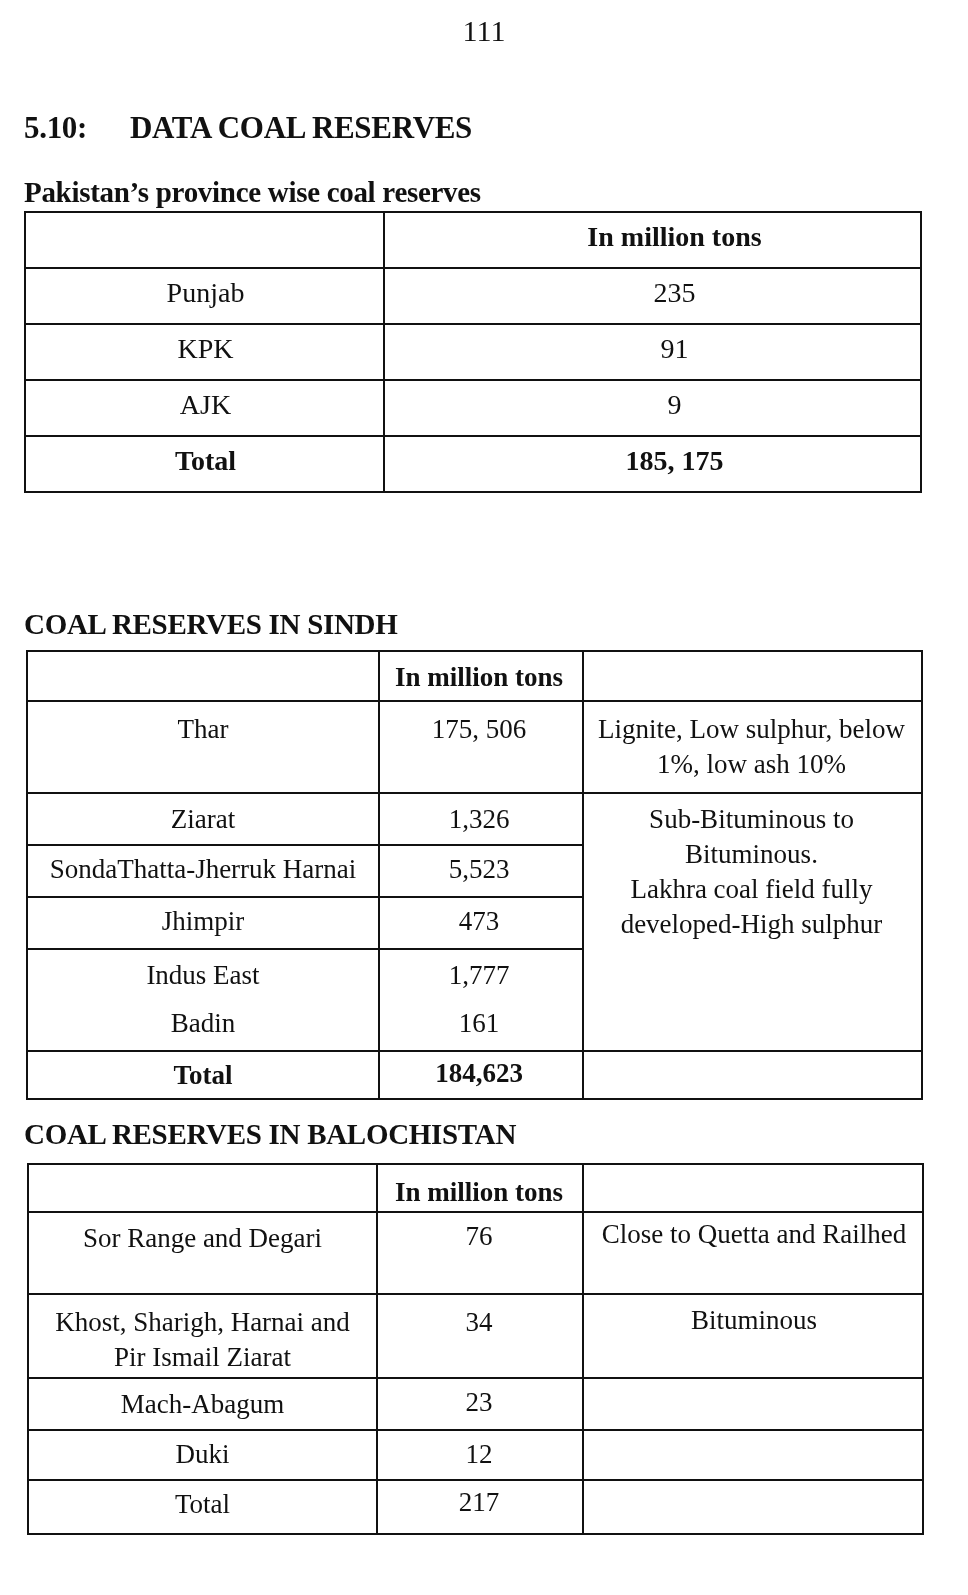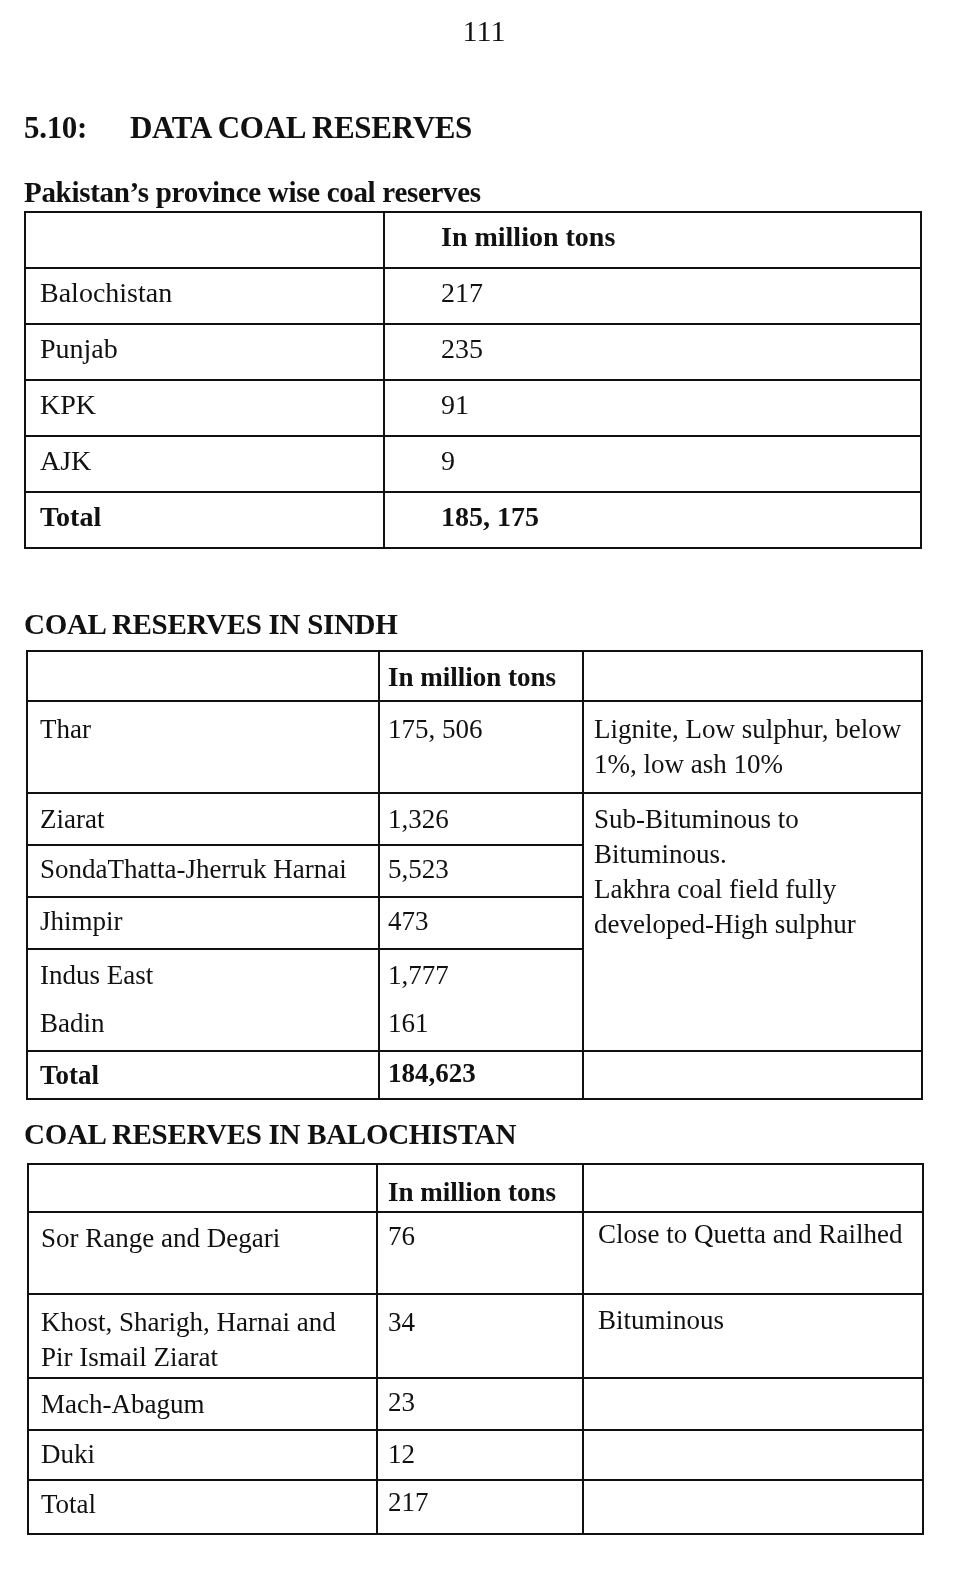--- a/index.html
+++ b/index.html
@@ -15,20 +15,21 @@
       position: absolute; top: 110px; left: 24px; font-size: 31px; font-weight: bold;
       letter-spacing: -0.3px;
     }
     .section-title .num { display: inline-block; width: 106px; }
     .subtitle {
       position: absolute; left: 24px; font-size: 29px; font-weight: bold; letter-spacing: -0.3px;
     }
     table {
       position: absolute; border-collapse: collapse; table-layout: fixed;
       font-size: 28px;
+      text-align: center;
     }
     td {
       border: 2px solid #111; vertical-align: top; padding: 0 12px; line-height: 36px;
     }
     .bold { font-weight: bold; }
     
     #t1 { top: 211px; left: 24px; width: 898px; }
     #t1 td { height: 48px; padding-top: 6px; }
     #t1 .c1 { width: 331px; padding-left: 14px; }
     #t1 .c2 { padding-left: 56px; }
@@ -56,24 +57,20 @@
   <span class="num">5.10:</span><span>DATA COAL RESERVES</span>
 </div>
 
 <div class="subtitle" style="top:176px;">Pakistan’s province wise coal reserves</div>
 
 <table id="t1">
   <tbody>
       <tr>
     <td class="c1"></td>
     <td class="c2 bold">In million tons</td>
-  </tr>
-  <tr>
-    <td class="c1">Balochistan</td>
-    <td class="c2">217</td>
   </tr>
   <tr>
     <td class="c1">Punjab</td>
     <td class="c2">235</td>
   </tr>
   <tr>
     <td class="c1">KPK</td>
     <td class="c2">91</td>
   </tr>
   <tr>

